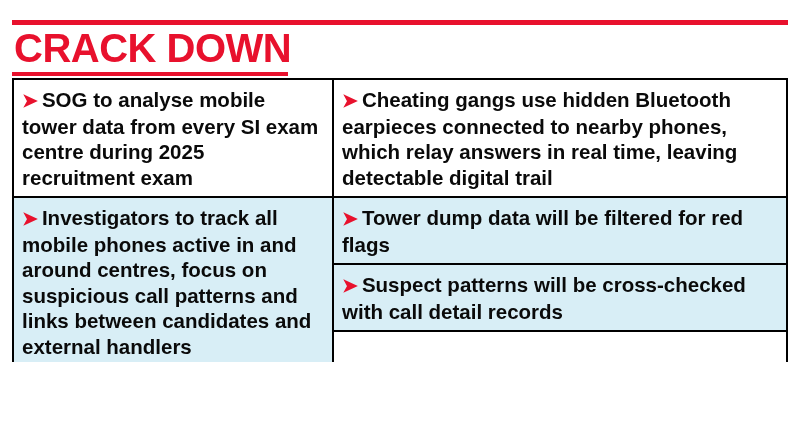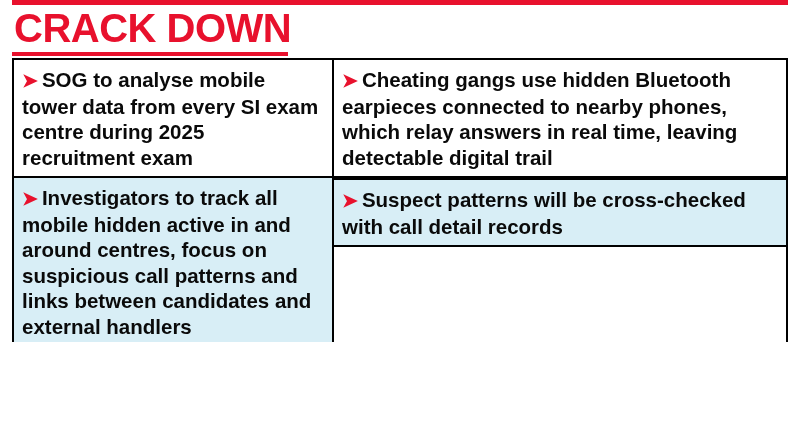--- a/index.html
+++ b/index.html
@@ -10,20 +10,21 @@
   body {
     font-family: "Liberation Sans", sans-serif;
   }
   .infographic {
     position: relative;
     width: 800px;
     height: 342px;
     background: #ffffff;
     box-sizing: border-box;
     overflow: hidden;
+    margin-top: 20px;
   }
   
   .top-rule {
     position: absolute;
     top: 0;
     left: 12px;
     right: 12px;
     height: 5px;
     background: #e8112d;
   }
@@ -130,36 +131,41 @@
       <div class="cell white">
         <div class="bullet-row">
           <span class="arrow">➤</span><span class="btext">SOG to analyse mobile tower data from every SI exam centre during 2025 recruitment exam</span>
         </div>
       </div>
 
       <div class="divider"></div>
 
       <div class="cell tint" style="height:206px;">
         <div class="bullet-row">
-          <span class="arrow">➤</span><span class="btext">Investigators to track all mobile hidden active in and around centres, focus on suspicious call patterns and links between candidates and external handlers</span>
+          <span class="arrow">➤</span><span class="btext">Investigators to track all mobile phones active in and around centres, focus on suspicious call patterns and links between candidates and external handlers</span>
         </div>
       </div>
 
     </div>
 
     <div class="col col-right">
 
       <div class="cell white">
         <div class="bullet-row">
           <span class="arrow">➤</span><span class="btext">Cheating gangs use hidden Bluetooth earpieces connected to nearby phones, which relay answers in real time, leaving detectable digital trail</span>
         </div>
       </div>
 
       <div class="divider"></div>
 
+      <div class="cell tint">
+        <div class="bullet-row">
+          <span class="arrow">➤</span><span class="btext">Tower dump data will be filtered for red flags</span>
+        </div>
+      </div>
 
       <div class="divider"></div>
 
       <div class="cell tint">
         <div class="bullet-row">
           <span class="arrow">➤</span><span class="btext">Suspect patterns will be cross-checked with call detail records</span>
         </div>
       </div>
 
       <div class="divider"></div>

